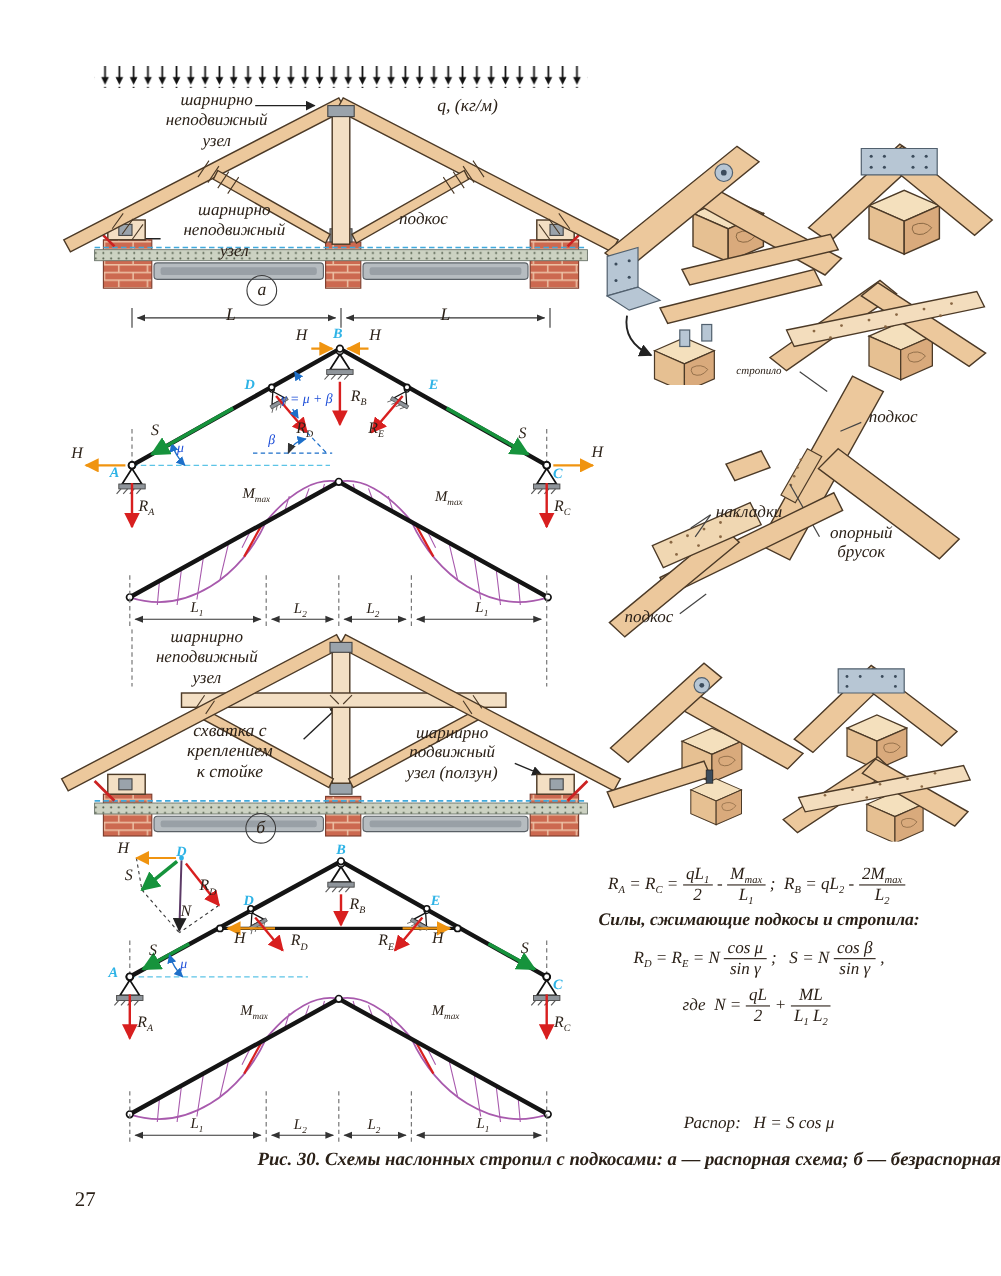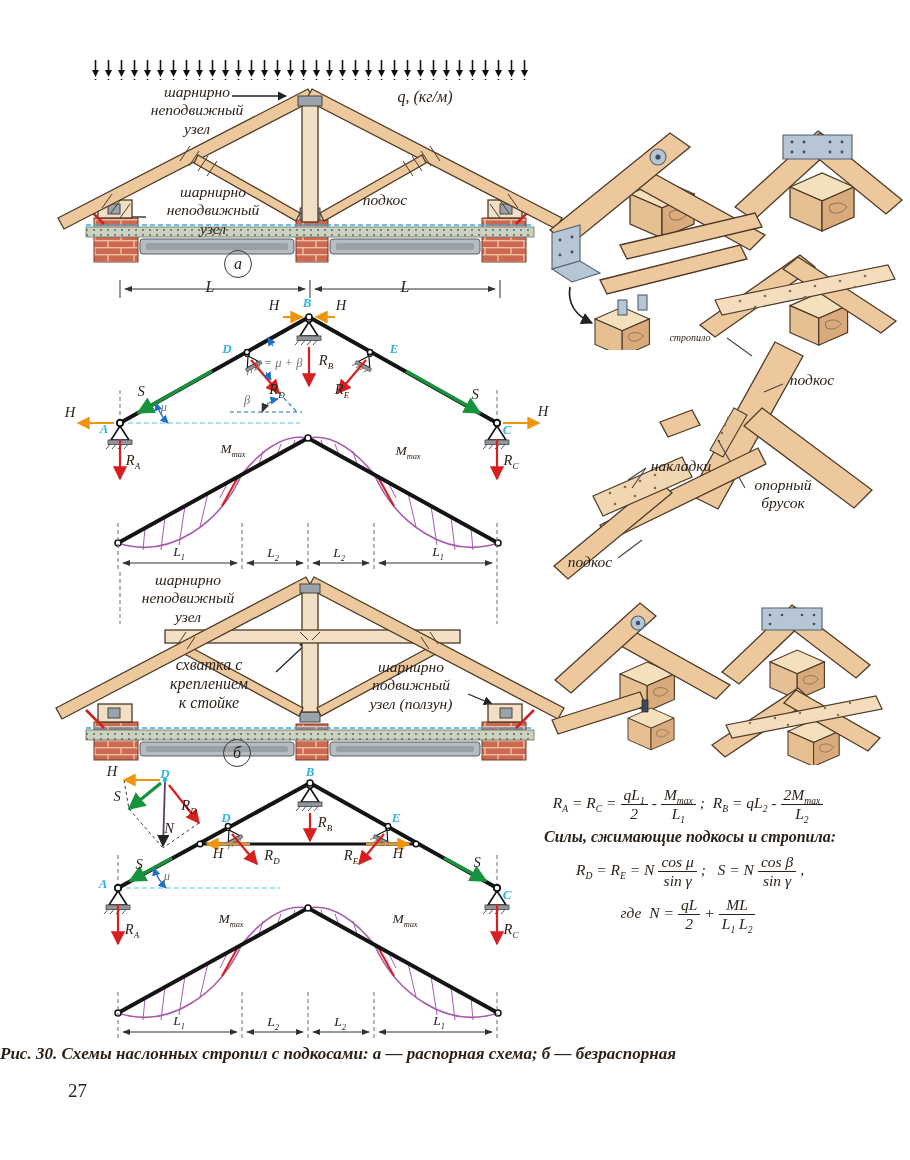--- a/index.html
+++ b/index.html
@@ -3,37 +3,37 @@
 <meta charset="utf-8">
 <style>
   html,body{margin:0;padding:0;background:#e8e8e8}
   #page{position:relative;width:910px;height:1160px;background:#ffffff;overflow:hidden;
         font-family:"Liberation Serif",serif;color:#2b2118}
   .abs{position:absolute}
   
   .L{position:absolute;transform:translate(-50%,-50%);font-style:italic;text-align:center;
      white-space:pre-line;line-height:1.18;font-size:15px;color:#2b2118}
   .c{color:#2eb3e6;font-weight:bold;font-size:13px}
-  .bl{color:#737373;font-size:12.5px}
+  .bl{color:#1d4ed8;font-size:12.5px}
   .m{font-size:14.5px}
   .sm{font-size:13.5px}
   .big{font-size:16px}
   sub{font-size:0.62em;line-height:0}
   sup{font-size:0.62em;line-height:0}
   
   .mark{position:absolute;width:26px;height:26px;border:1.6px solid #3a3a3a;border-radius:50%;
         text-align:center;line-height:25px;font-style:italic;font-size:16px;transform:translate(-50%,-50%)}
   
   .fline{position:absolute;left:516px;width:348px;text-align:center;font-style:italic;font-size:15.5px}
   .fhead{font-weight:bold;font-size:16px}
   .frac{display:inline-block;vertical-align:middle;text-align:center;margin:0 4px}
   .frac .fn{display:block;padding:0 3px}
   .frac .fd{display:block;border-top:1.4px solid #2b2118;padding:0 3px}
   .pre{white-space:pre}
-  .caption{position:absolute;left:0;top:1044px;width:910px;text-align:left;
+  .caption{position:absolute;left:0;top:1044px;width:910px;text-align:right;
            font-style:italic;font-weight:bold;font-size:17px}
   .pagenum{position:absolute;left:68px;top:1080px;font-size:19px}
   
   .wood{fill:#ecc89c;stroke:#4c3a27;stroke-width:1.3}
   .woodL{fill:#f3dfc4;stroke:#4c3a27;stroke-width:1.3}
   .ldr{stroke:#222;stroke-width:1.3;fill:none}
   .jl{stroke:#444;stroke-width:1.1;fill:none}
   .nl{stroke:#4c3a27;stroke-width:1;fill:none}
   .struct{stroke:#141414;stroke-width:4;fill:none;stroke-linecap:round}
   .nodeC{fill:#fff;stroke:#111;stroke-width:1.5}
@@ -512,17 +512,18 @@
 <div class="fline" style="top:786px">
   <span>R<sub>A</sub> = R<sub>C</sub> =</span><span class="frac"><span class="fn">qL<sub>1</sub></span><span class="fd">2</span></span><span>-</span><span class="frac"><span class="fn">M<sub>max</sub></span><span class="fd">L<sub>1</sub></span></span><span class="pre">;</span>&nbsp;&nbsp;<span>R<sub>B</sub> = qL<sub>2</sub> -</span><span class="frac"><span class="fn">2M<sub>max</sub></span><span class="fd">L<sub>2</sub></span></span>
 </div>
 <div class="fline fhead" style="top:828px">Силы, сжимающие подкосы и стропила:</div>
 <div class="fline" style="top:853px">
   <span>R<sub>D</sub> = R<sub>E</sub> = N</span><span class="frac"><span class="fn">cos μ</span><span class="fd">sin γ</span></span><span>;</span>&nbsp;&nbsp;&nbsp;<span>S = N</span><span class="frac"><span class="fn">cos β</span><span class="fd">sin γ</span></span><span>,</span>
 </div>
 <div class="fline" style="top:896px">
   <span>где</span>&nbsp;&nbsp;<span>N =</span><span class="frac"><span class="fn">qL</span><span class="fd">2</span></span><span>+</span><span class="frac"><span class="fn">ML</span><span class="fd">L<sub>1</sub> L<sub>2</sub></span></span>
 </div>
+<div class="fline pre" style="top:1012px">Распор:   H = S cos μ</div>
 
 <div class="caption">Рис. 30. Схемы наслонных стропил с подкосами: а — распорная схема; б — безраспорная</div>
 <div class="pagenum">27</div>
 
 </div>
 
 </body></html>

